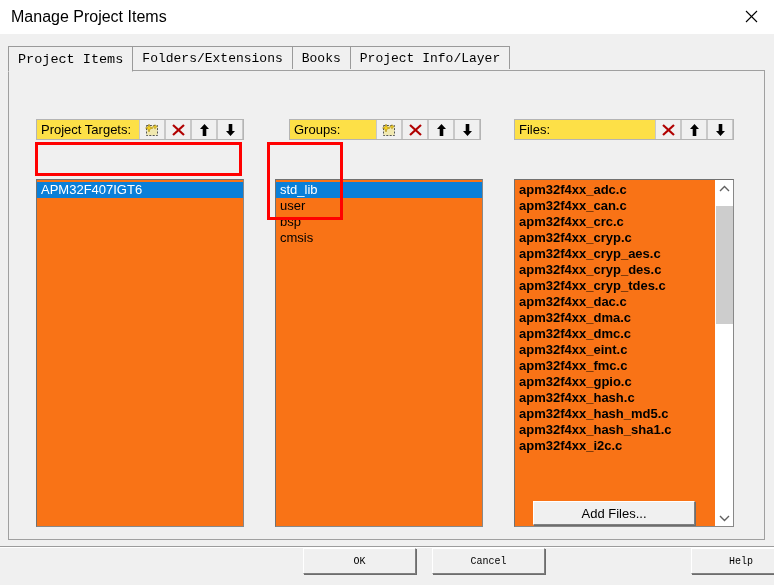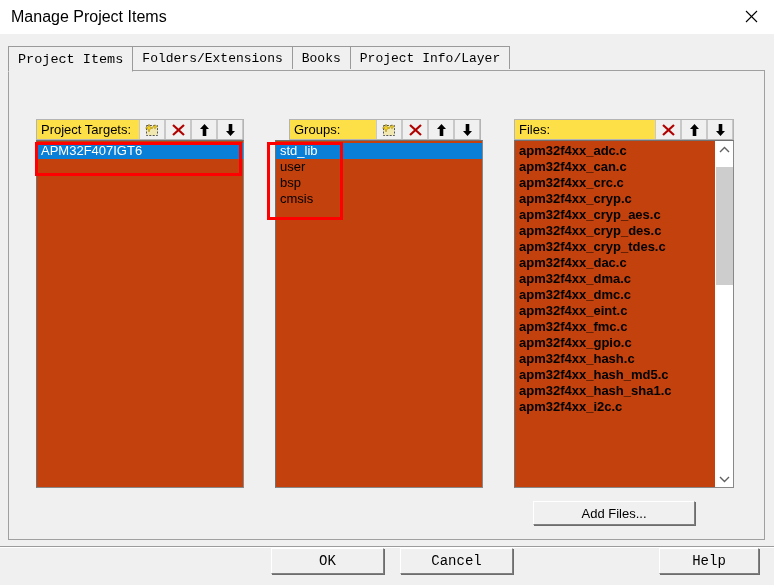--- a/index.html
+++ b/index.html
@@ -128,26 +128,27 @@
     box-sizing: border-box;
     display: flex;
     align-items: center;
     justify-content: center;
     cursor: default;
   }
   .tool-btn svg { display: block; }
 
   .listbox {
     position: absolute;
-    background: #c2410c;
+    background: #f97316;
     border: 1px solid #888888;
     border-top-color: #717171;
     border-left-color: #717171;
     box-sizing: border-box;
     overflow: hidden;
+    margin-top: 39px;
   }
   .list-items {
     position: absolute;
     left: 0; top: 0; right: 0;
     padding: 2px 0 0 0;
   }
   .list-item {
     height: 16px;
     line-height: 16px;
     font-size: 13px;
@@ -215,21 +216,22 @@
     align-items: center;
     justify-content: center;
     font-size: 13px;
     color: #000;
     font-family: "Liberation Sans", sans-serif;
     cursor: default;
     white-space: nowrap;
   }
   .pushbtn.mono {
     font-family: "Liberation Mono", monospace;
-    font-size: 14px;
+    font-size: 10px;
+    margin-left: 32px;
   }
 
   
   .footer-sep {
     position: absolute;
     left: 0; top: 512px;
     width: 774px;
     height: 2px;
     border-top: 1px solid #9c9c9c;
     border-bottom: 1px solid #ffffff;

